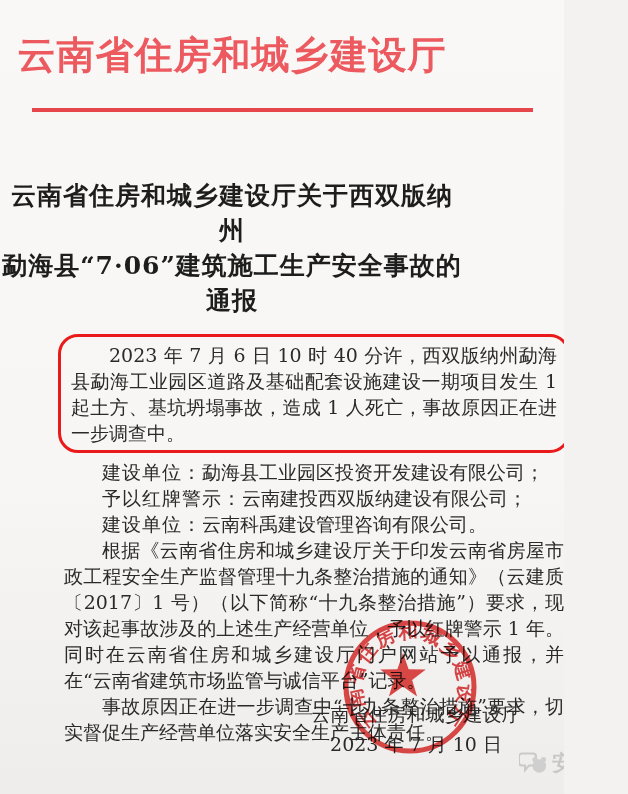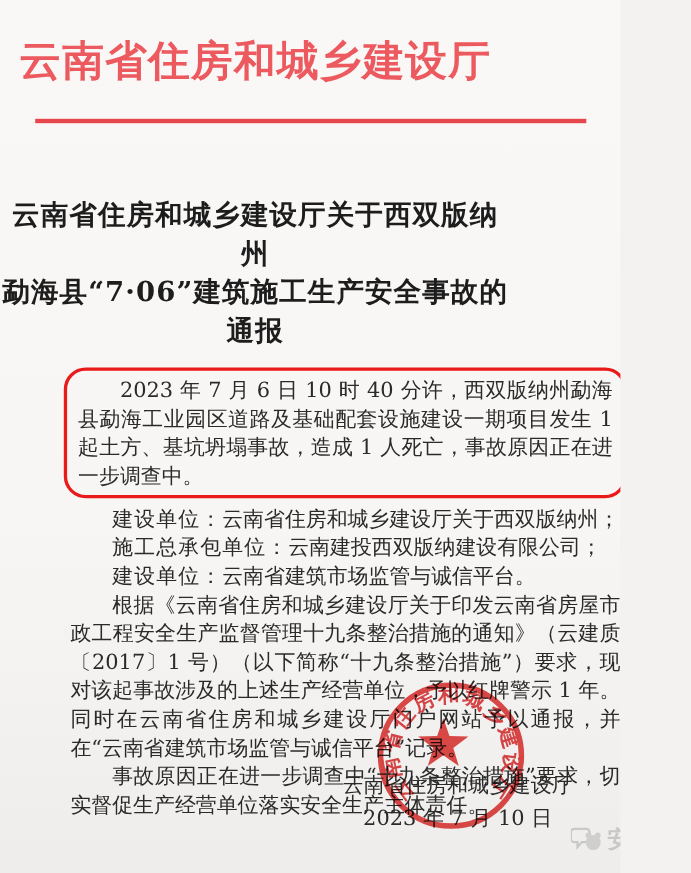--- a/index.html
+++ b/index.html
@@ -107,25 +107,25 @@
     <div>云南省住房和城乡建设厅关于西双版纳州</div>
     <div>勐海县“7·06”建筑施工生产安全事故的通报</div>
   </div>
 
   <div class="content">
 
     <div class="highlight-box">
       <p class="para">2023 年 7 月 6 日 10 时 40 分许，西双版纳州勐海县勐海工业园区道路及基础配套设施建设一期项目发生 1 起土方、基坑坍塌事故，造成 1 人死亡，事故原因正在进一步调查中。</p>
     </div>
 
-    <p class="unit"><span class="unit-label">建设单位：</span><span>云南省住房和城乡建设厅关于西双版纳州；</span></p>
+    <p class="unit"><span class="unit-label">建设单位：</span><span>勐海县工业园区投资开发建设有限公司；</span></p>
 
-    <p class="unit"><span class="unit-label">施工总承包单位：</span><span>云南建投西双版纳建设有限公司；</span></p>
+    <p class="unit"><span class="unit-label">予以红牌警示：</span><span>云南建投西双版纳建设有限公司；</span></p>
 
-    <p class="unit"><span class="unit-label">建设单位：</span><span>云南省建筑市场监管与诚信平台。</span></p>
+    <p class="unit"><span class="unit-label">建设单位：</span><span>云南科禹建设管理咨询有限公司。</span></p>
 
     <p class="para">根据《云南省住房和城乡建设厅关于印发云南省房屋市政工程安全生产监督管理十九条整治措施的通知》（云建质〔2017〕1 号）（以下简称“十九条整治措施”）要求，现对该起事故涉及的上述生产经营单位，予以红牌警示 1 年。同时在云南省住房和城乡建设厅门户网站予以通报，并在“云南省建筑市场监管与诚信平台”记录。</p>
 
     <p class="para">事故原因正在进一步调查中“十九条整治措施”要求，切实督促生产经营单位落实安全生产主体责任。</p>
 
   </div>
 
   <div class="sign">
     <div>云南省住房和城乡建设厅</div>
     <div>2023 年 7 月 10 日</div>

